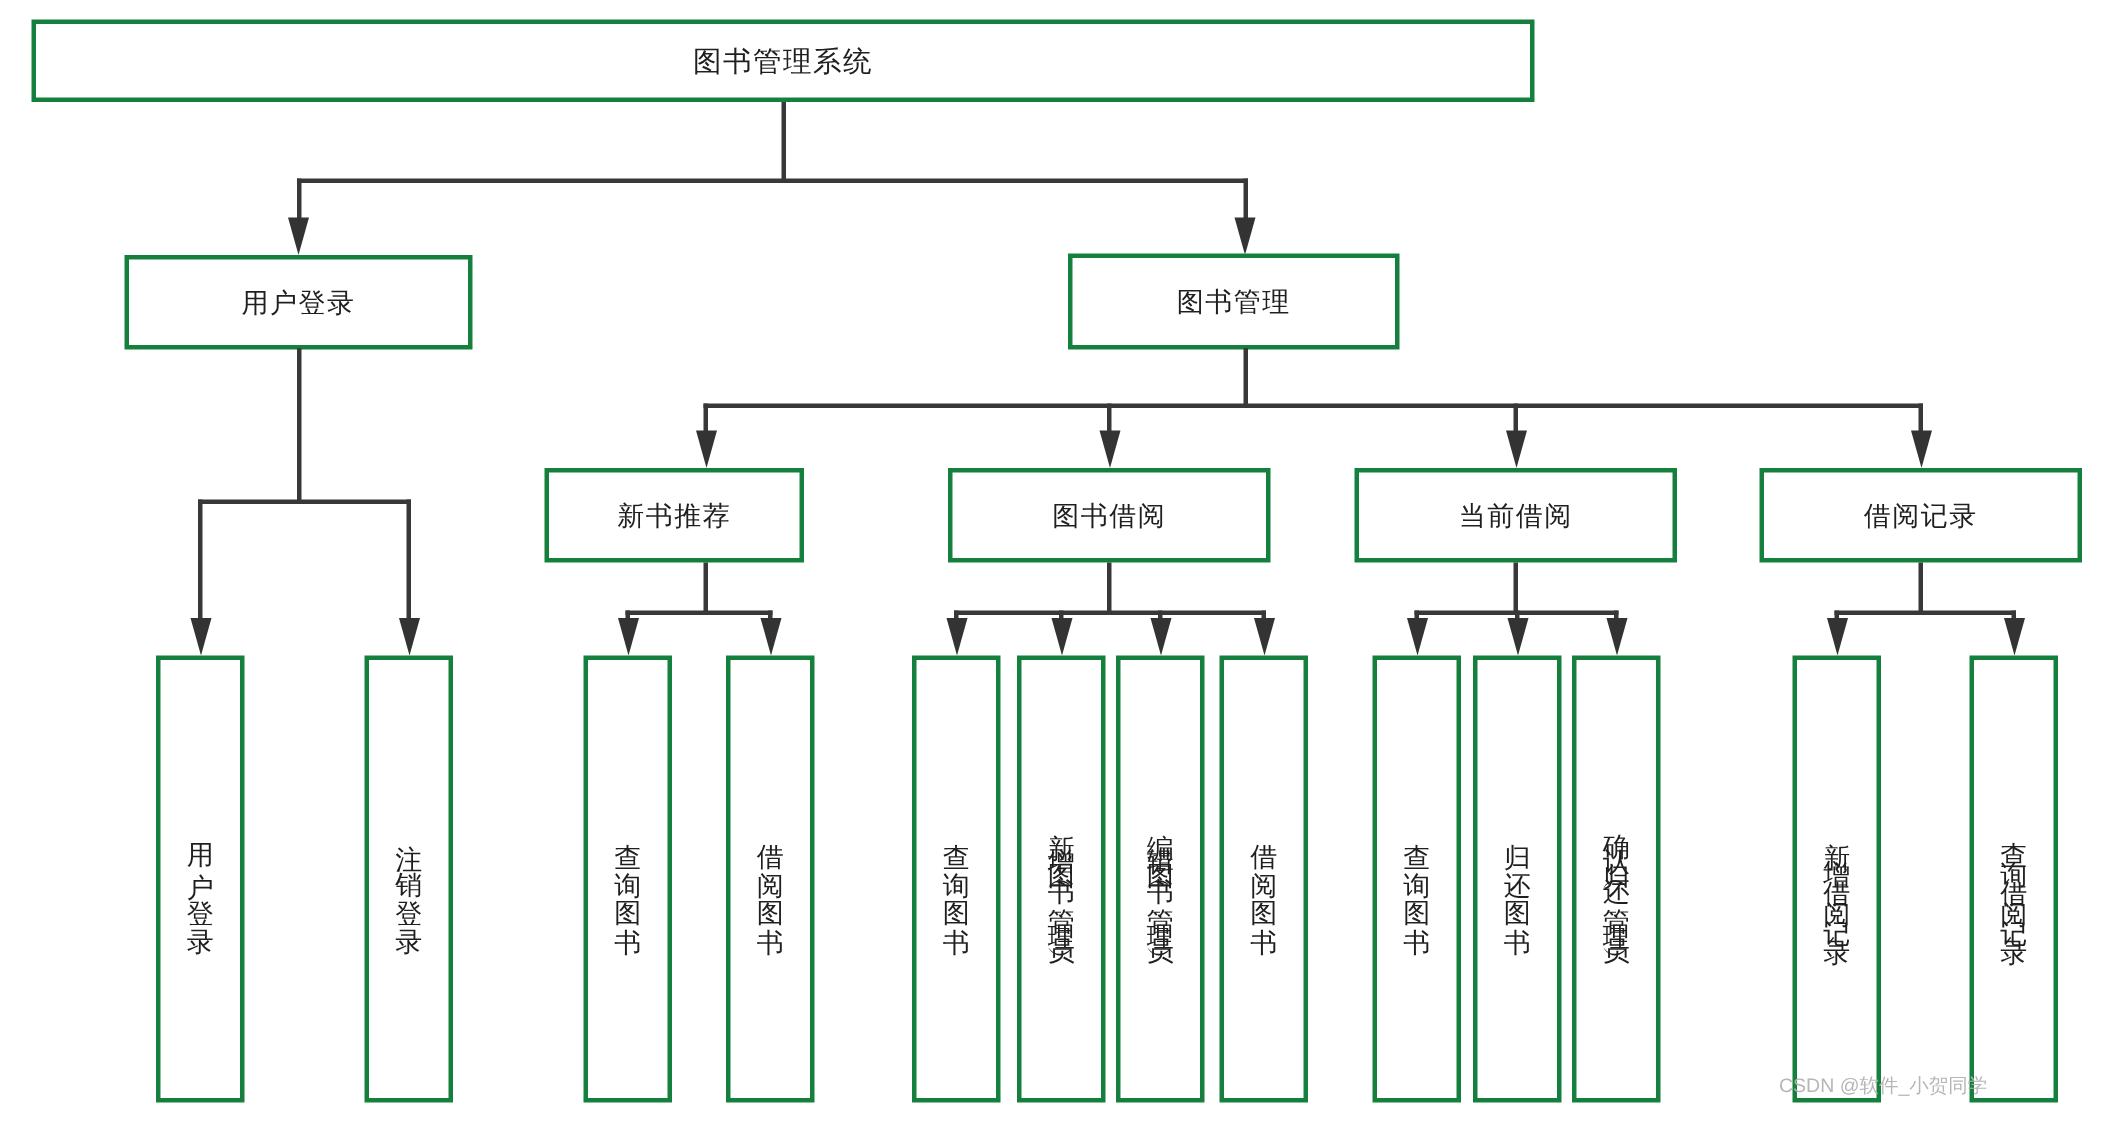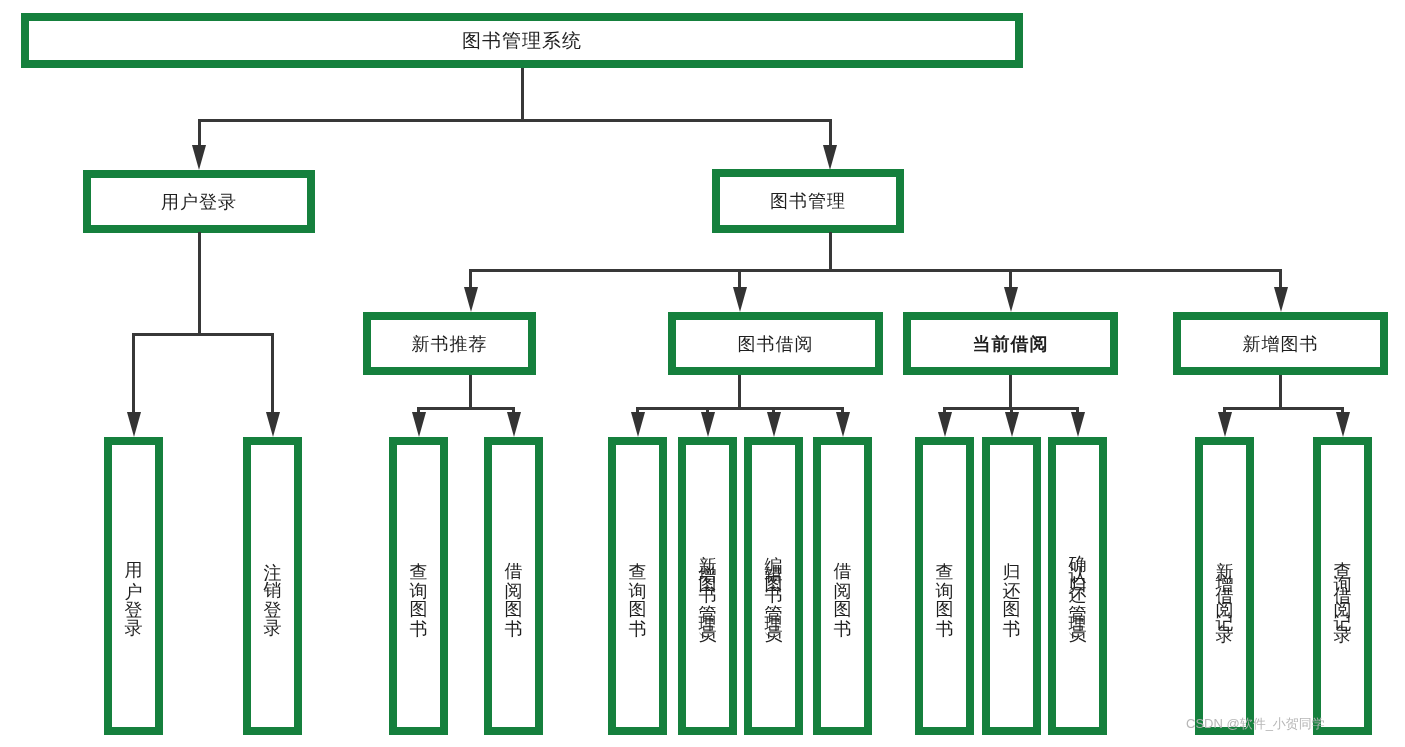--- a/index.html
+++ b/index.html
@@ -2,21 +2,21 @@
 <html><head>
 <meta charset="utf-8">
 <style>
   html,body { margin:0; padding:0; background:#ffffff; }
   .canvas {
     position:relative; width:1405px; height:747px; background:#ffffff;
     font-family:"Liberation Sans", sans-serif; overflow:hidden;
   }
   .box {
     position:absolute; box-sizing:border-box;
-    border:8px solid #15803d; background:#ffffff;
+    border:3px solid #15803d; background:#ffffff;
     display:flex; align-items:center; justify-content:center;
     color:#1f1f1f; font-size:18px; letter-spacing:1px;
   }
   .root-box { font-size:19px; }
   .leaf {
     writing-mode:vertical-rl; text-orientation:mixed;
     font-size:18px; line-height:1;
   }
   .ls4 { letter-spacing:19px; }
   .ls6 { letter-spacing:13px; }
@@ -40,44 +40,44 @@
   <div class="box root-box" style="left:21px; top:13px; width:1002px; height:55px;">图书管理系统</div>
 
   <div class="line" style="left:520.5px; top:68px; width:3px; height:54px;"></div>
   <div class="line" style="left:197.5px; top:119px; width:634px; height:3px;"></div>
   <div class="line" style="left:197.5px; top:119px; width:3px; height:30px;"></div>
   <div class="arrow" style="left:192px; top:145px;"></div>
   <div class="line" style="left:828.5px; top:119px; width:3px; height:30px;"></div>
   <div class="arrow" style="left:823px; top:145px;"></div>
 
   <div class="box" style="left:83px; top:170px; width:232px; height:63px;">用户登录</div>
-  <div class="box" style="left:712px; top:169px; width:192px; height:64px;">图书管理</div>
+  <div class="box" style="left:712px; top:169px; width:221px; height:64px;">图书管理</div>
 
   <div class="line" style="left:197.5px; top:232px; width:3px; height:104px;"></div>
   <div class="line" style="left:132px; top:333px; width:142px; height:3px;"></div>
   <div class="line" style="left:132px; top:333px; width:3px; height:82px;"></div>
   <div class="arrow" style="left:126.5px; top:412px;"></div>
   <div class="line" style="left:271px; top:333px; width:3px; height:82px;"></div>
   <div class="arrow" style="left:265.5px; top:412px;"></div>
 
   <div class="line" style="left:828.5px; top:232px; width:3px; height:40px;"></div>
   <div class="line" style="left:469px; top:269px; width:813px; height:3px;"></div>
   <div class="line" style="left:469px; top:269px; width:3px; height:22px;"></div>
   <div class="arrow" style="left:463.5px; top:287px;"></div>
   <div class="line" style="left:738px; top:269px; width:3px; height:22px;"></div>
   <div class="arrow" style="left:732.5px; top:287px;"></div>
   <div class="line" style="left:1009px; top:269px; width:3px; height:22px;"></div>
   <div class="arrow" style="left:1003.5px; top:287px;"></div>
   <div class="line" style="left:1279px; top:269px; width:3px; height:22px;"></div>
   <div class="arrow" style="left:1273.5px; top:287px;"></div>
 
   <div class="box" style="left:363px; top:312px; width:173px; height:63px;">新书推荐</div>
-  <div class="box" style="left:632px; top:312px; width:215px; height:63px;margin-left:36px;">图书借阅</div>
-  <div class="box" style="left:903px; top:312px; width:215px; height:63px;font-weight:bold;">当前借阅</div>
-  <div class="box" style="left:1173px; top:312px; width:215px; height:63px;">新增图书</div>
+  <div class="box" style="left:632px; top:312px; width:215px; height:63px;">图书借阅</div>
+  <div class="box" style="left:903px; top:312px; width:215px; height:63px;">当前借阅</div>
+  <div class="box" style="left:1173px; top:312px; width:215px; height:63px;">借阅记录</div>
 
   <div class="line" style="left:469px; top:375px; width:3px; height:35px;"></div>
   <div class="line" style="left:417px; top:407px; width:98px; height:3px;"></div>
   <div class="line" style="left:417px; top:407px; width:3px; height:9px;"></div>
   <div class="arrow" style="left:411.5px; top:412px;"></div>
   <div class="line" style="left:512px; top:407px; width:3px; height:9px;"></div>
   <div class="arrow" style="left:506.5px; top:412px;"></div>
 
   <div class="line" style="left:738px; top:375px; width:3px; height:35px;"></div>
   <div class="line" style="left:636px; top:407px; width:208px; height:3px;"></div>

